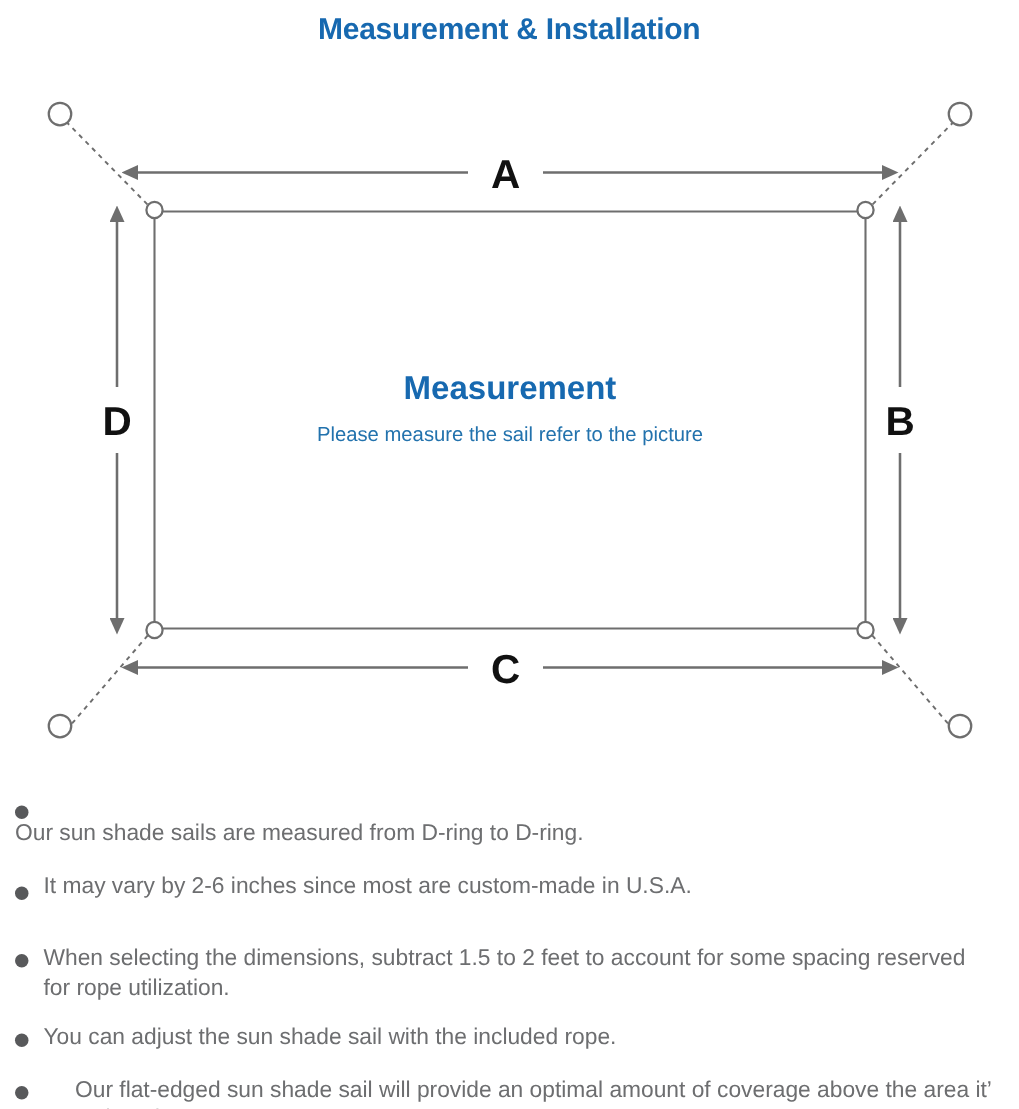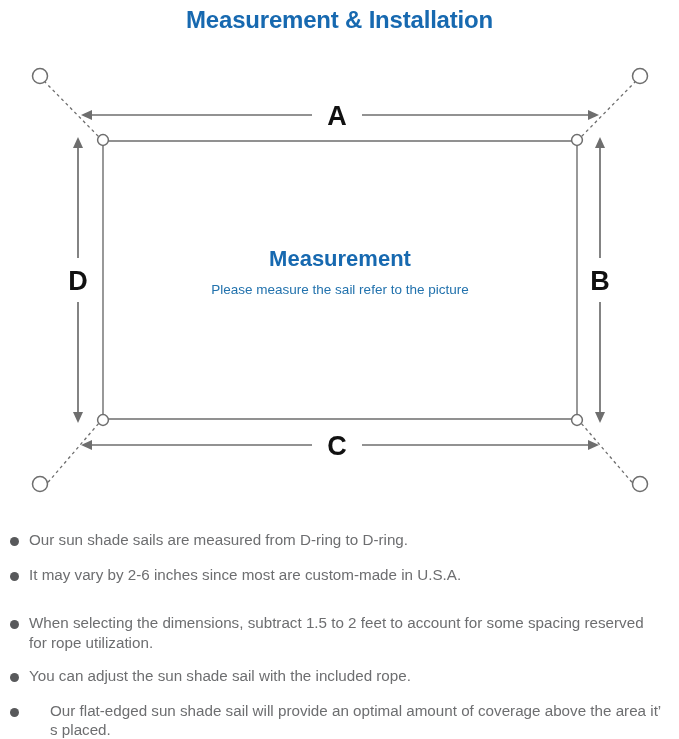--- a/index.html
+++ b/index.html
@@ -4,21 +4,21 @@
 <style>
   html,body{margin:0;padding:0;background:#ffffff;}
   body{
     width:679px;height:739px;position:relative;overflow:hidden;
     font-family:"Liberation Sans", sans-serif;
     -webkit-font-smoothing:antialiased;
   }
   #page-title{
     position:absolute;left:0;top:0;width:679px;height:40px;
     display:flex;align-items:center;justify-content:center;
-    color:#1769b0;font-size:24px;font-weight:bold;letter-spacing:-0.2px;
+    color:#1769b0;font-size:20px;font-weight:bold;letter-spacing:-0.2px;
     white-space:nowrap;
   }
   #diagram{position:absolute;left:0;top:40px;width:679px;height:480px;}
   #diagram svg{display:block;}
 
   .svgtxt-title{fill:#1769b0;font-family:"Liberation Sans",sans-serif;font-size:22px;font-weight:bold;}
   .svgtxt-sub{fill:#2272ad;font-family:"Liberation Sans",sans-serif;font-size:13.5px;}
   .svgtxt-dim{fill:#111111;font-family:"Liberation Sans",sans-serif;font-size:27px;font-weight:bold;}
 
   #notes{
@@ -99,25 +99,25 @@
       <line x1="600" y1="262" x2="600" y2="372" marker-end="url(#arrH-right)"></line>
     </g>
     <text x="600" y="250" text-anchor="middle" class="svgtxt-dim">B</text>
 
     <text x="340" y="226" text-anchor="middle" class="svgtxt-title">Measurement</text>
     <text x="340" y="254" text-anchor="middle" class="svgtxt-sub">Please measure the sail refer to the picture</text>
   </svg>
 </div>
 
 <div id="notes">
-  <div class="note-row" style="margin-top:6px;">
+  <div class="note-row" style="margin-top:6px;flex-direction:column;">
     <span class="note-bullet"></span>
     <span class="note-text">Our sun shade sails are measured from D-ring to D-ring.</span>
   </div>
-  <div class="note-row" style="margin-top:15px;">
+  <div class="note-row" style="margin-top:15px;align-items:flex-end;">
     <span class="note-bullet"></span>
     <span class="note-text">It may vary by 2-6 inches since most are custom-made in U.S.A.</span>
   </div>
   <div class="note-row" style="margin-top:29px;">
     <span class="note-bullet"></span>
     <span class="note-text">When selecting the dimensions, subtract 1.5 to 2 feet to account for some spacing reserved for rope utilization.</span>
   </div>
   <div class="note-row" style="margin-top:14px;justify-content:center;">
     <span class="note-bullet"></span>
     <span class="note-text">You can adjust the sun shade sail with the included rope.</span>

